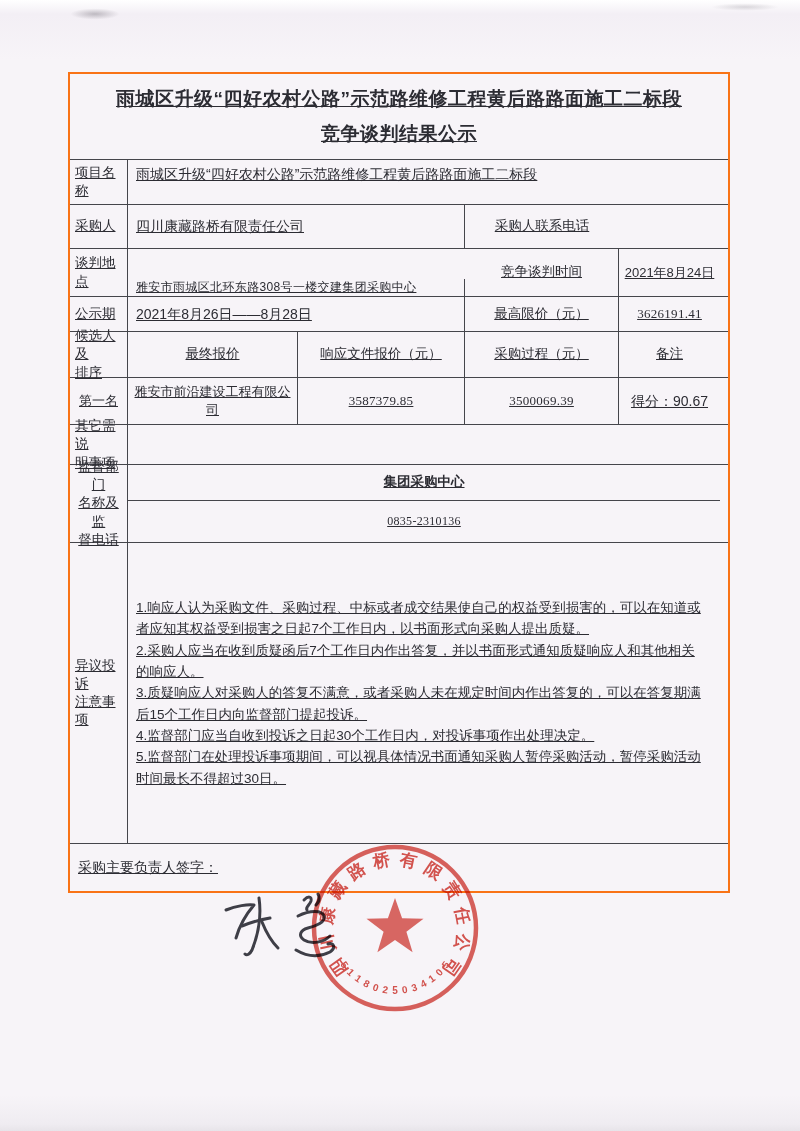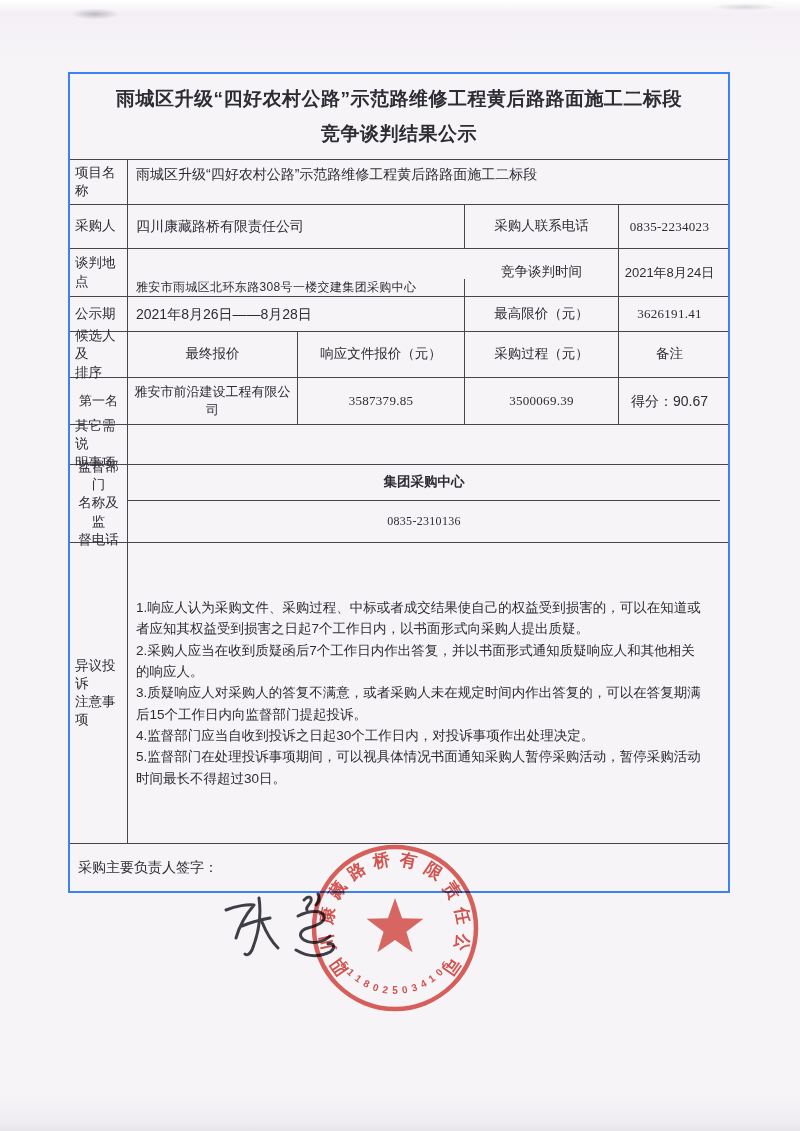--- a/index.html
+++ b/index.html
@@ -5,21 +5,21 @@
   html,body{margin:0;padding:0;}
   body{
     width:800px;height:1131px;position:relative;overflow:hidden;
     background:linear-gradient(180deg,#ffffff 0px,#f3eff5 14px,#f7f4f8 60px,#f7f4f8 1095px,#efecf1 1124px,#e7e4e9 1131px);
     font-family:"Liberation Sans","DejaVu Sans",sans-serif;
     color:#2c2c33;
   }
   .sheet{position:absolute;inset:0;}
   .doc-table{
     position:absolute;left:68px;top:72px;width:662px;
-    border:2px solid #3b82f6;background:transparent;box-sizing:border-box;
+    border:2px solid #f97316;background:transparent;box-sizing:border-box;text-decoration:underline;
   }
   .trow{display:flex;border-bottom:1px solid #45454b;box-sizing:border-box;}
   .trow:last-child{border-bottom:none;}
   .cell{box-sizing:border-box;border-right:1px solid #45454b;display:flex;align-items:center;font-size:13.5px;line-height:1.35;}
   .cell:last-child{border-right:none;}
   .label{padding:2px 4px 2px 5px;}
   .val{padding:2px 8px;}
   .center{justify-content:center;text-align:center;}
   .preline{white-space:pre-line;}
   .title-cell{
@@ -87,21 +87,20 @@
 
     <div class="trow r-project">
       <div class="cell c1 label">项目名称</div>
       <div class="cell cfull val" style="width:592px;align-items:flex-start;padding-top:5px;font-size:14px;">雨城区升级“四好农村公路”示范路维修工程黄后路路面施工二标段</div>
     </div>
 
     <div class="trow r-purchaser">
       <div class="cell c1 label">采购人</div>
       <div class="cell cwide val" style="font-size:14px;">四川康藏路桥有限责任公司</div>
       <div class="cell c4 center">采购人联系电话</div>
-      <div class="cell c5 center num">0835-2234023</div>
     </div>
 
     <div class="trow r-venue">
       <div class="cell c1 label">谈判地点</div>
       <div class="cell cwide val venue-text">雅安市雨城区北环东路308号一楼交建集团采购中心</div>
       <div class="cell c4 center">竞争谈判时间</div>
       <div class="cell c5 center" style="font-size:13px;">2021年8月24日</div>
     </div>
 
     <div class="trow r-publicity">

